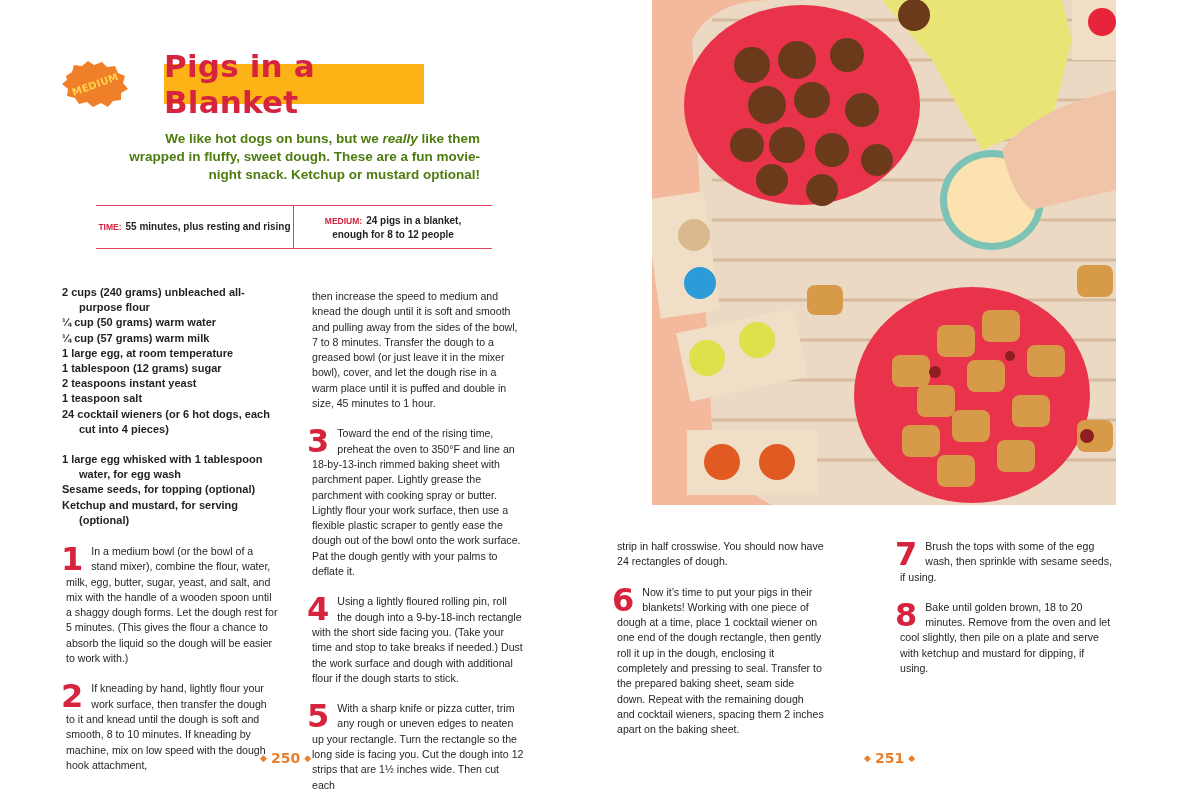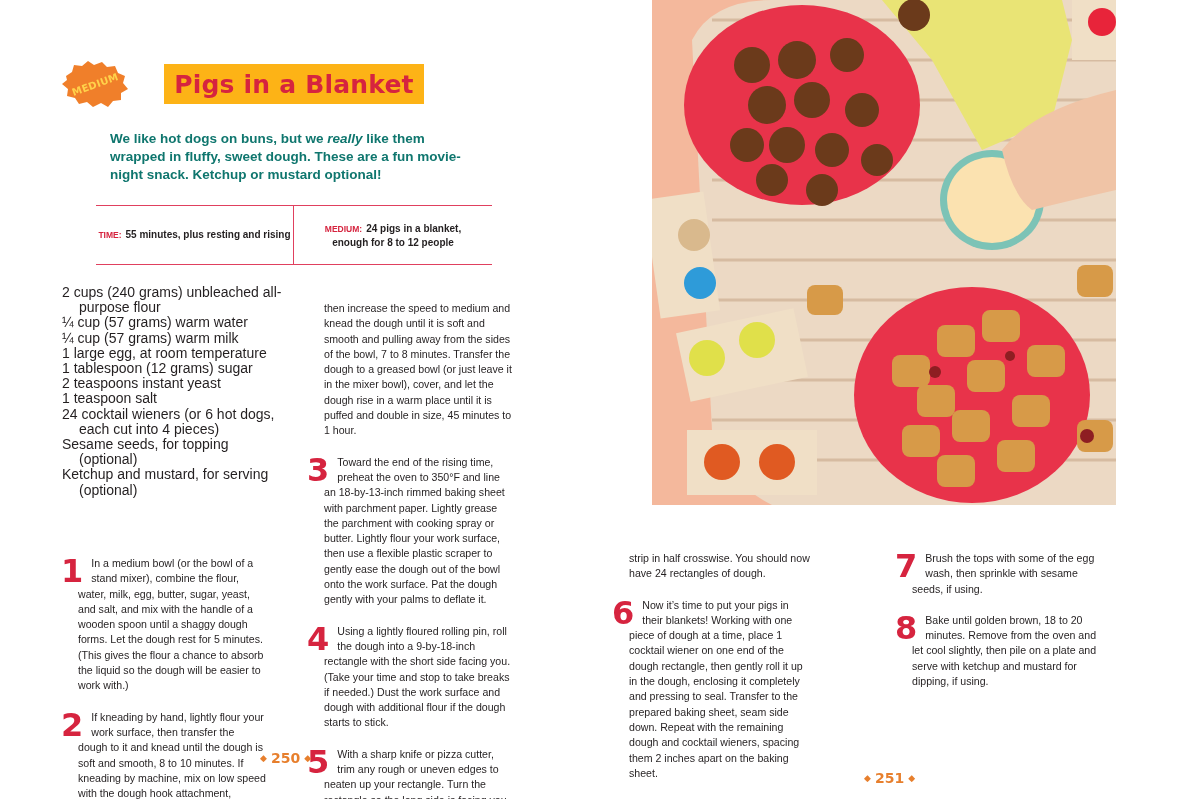--- a/index.html
+++ b/index.html
@@ -12,43 +12,43 @@
   .badge { position: absolute; left: 60px; top: 58px; width: 70px; height: 52px; }
   .badge svg { position: absolute; left: 0; top: 0; width: 70px; height: 52px; }
   .badge-label { position: absolute; left: 0; top: 0; width: 70px; height: 52px;
     display: flex; align-items: center; justify-content: center;
     font-family: "DejaVu Sans", sans-serif; font-weight: bold; font-size: 10px;
     color: #ffd24a; transform: rotate(-20deg); letter-spacing: 0.3px; }
 
   
   .title-box { position: absolute; left: 164px; top: 64px; width: 260px; height: 40px;
     background: #fdb316; display: flex; align-items: center; justify-content: center; }
-  .title-text { font-family: "DejaVu Sans", sans-serif; font-weight: bold; font-size: 25px; color: #d6243f; letter-spacing: 0.2px; }
-
-  
-  .intro { position: absolute; left: 110px; top: 130px; width: 370px; text-align: left;
-    font-size: 13.5px; line-height: 18px; font-weight: bold; color: #0f766e; }
+  .title-text { font-family: "DejaVu Sans", sans-serif; font-weight: bold; font-size: 31px; color: #d6243f; letter-spacing: 0.2px; }
+
+  
+  .intro { position: absolute; left: 110px; top: 130px; width: 370px; text-align: right;
+    font-size: 13.5px; line-height: 18px; font-weight: bold; color: #4d7c0f; }
   .intro em { font-style: italic; }
 
   
-  .meta { position: absolute; left: 96px; top: 205px; width: 396px; height: 60px;
+  .meta { position: absolute; left: 96px; top: 205px; width: 396px; height: 44px;
     border-top: 1.5px solid #e0405e; border-bottom: 1.5px solid #e0405e; display: flex; }
   .meta-cell { flex: 1; display: flex; flex-direction: column; align-items: center; justify-content: center;
     font-size: 10px; line-height: 13px; font-weight: bold; text-align: center; }
   .meta-cell.left { border-right: 1.2px solid #e0405e; flex: 0 0 198px; }
   .meta-key { color: #d6243f; font-size: 8.5px; margin-right: 4px; }
 
   
   .ingredients { position: absolute; left: 62px; top: 285px; width: 225px; list-style: none; }
-  .ingredients li { font-size: 14px; line-height: 15.2px; font-weight: normal; padding-left: 17px; text-indent: -17px; }
+  .ingredients li { font-size: 11px; line-height: 15.2px; font-weight: bold; padding-left: 17px; text-indent: -17px; }
   .ingredients li.gap { margin-top: 15px; }
 
   
   .col { position: absolute; font-size: 10.6px; line-height: 15.3px; color: #231f20; }
-  .col p { margin: 16px; }
+  .col p { margin: 4px; }
   .step { position: relative; }
   .step-num { float: left; font-family: "DejaVu Sans", sans-serif; font-weight: bold; font-size: 32px;
     line-height: 28px; color: #d6243f; margin: 1px 8px 0 -1px; height: 28px; }
   .italic-note { font-style: italic; }
 
   .page-num { position: absolute; top: 750px; font-family: "DejaVu Sans", sans-serif; font-weight: bold; font-size: 14px; color: #e77f2d; }
   .diamond { font-size: 9px; vertical-align: 2px; margin: 0 4px; }
 
   
   .photo { position: absolute; left: 652px; top: 0; width: 464px; height: 505px; overflow: hidden; background: #f2b79a; }
@@ -79,27 +79,28 @@
       <div><span class="meta-key">TIME:</span><span>55 minutes, plus resting and rising</span></div>
     </div>
     <div class="meta-cell">
       <div><span class="meta-key">MEDIUM:</span><span>24 pigs in a blanket,</span></div>
       <div>enough for 8 to 12 people</div>
     </div>
   </div>
 
   <ul class="ingredients">
     <li>2 cups (240 grams) unbleached all-purpose flour</li>
-    <li>¼ cup (57 grams) warm water</li>
+    <li>¼ cup (50 grams) warm water</li>
     <li>¼ cup (57 grams) warm milk</li>
     <li>1 large egg, at room temperature</li>
     <li>1 tablespoon (12 grams) sugar</li>
     <li>2 teaspoons instant yeast</li>
     <li>1 teaspoon salt</li>
     <li>24 cocktail wieners (or 6 hot dogs, each cut into 4 pieces)</li>
+    <li class="gap">1 large egg whisked with 1 tablespoon water, for egg wash</li>
     <li>Sesame seeds, for topping (optional)</li>
     <li>Ketchup and mustard, for serving (optional)</li>
   </ul>
 
   <div class="col" style="left:62px; top:540px; width:220px;">
     <div class="step">
       <span class="step-num">1</span>
       <p>In a medium bowl (or the bowl of a stand mixer), combine the flour, water, milk, egg, butter, sugar, yeast, and salt, and mix with the handle of a wooden spoon until a shaggy dough forms. Let the dough rest for 5 minutes. (This gives the flour a chance to absorb the liquid so the dough will be easier to work with.)</p>
     </div>
     <div class="step" style="margin-top:15px;">
@@ -221,17 +222,17 @@
     <div class="step">
       <span class="step-num">7</span>
       <p>Brush the tops with some of the egg wash, then sprinkle with sesame seeds, if using.</p>
     </div>
     <div class="step" style="margin-top:15px;">
       <span class="step-num">8</span>
       <p>Bake until golden brown, 18 to 20 minutes. Remove from the oven and let cool slightly, then pile on a plate and serve with ketchup and mustard for dipping, if using.</p>
     </div>
   </div>
 
-  <div class="page-num" style="left:860px;margin-top:20px;">
+  <div class="page-num" style="left:860px;">
     <span class="diamond">◆</span><span>251</span><span class="diamond">◆</span>
   </div>
 
 </div>
 
 </body></html>

